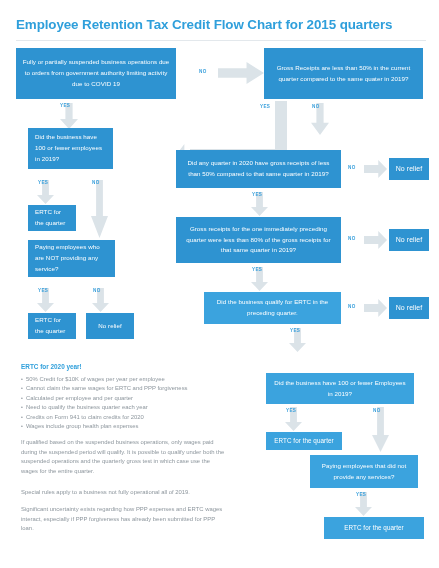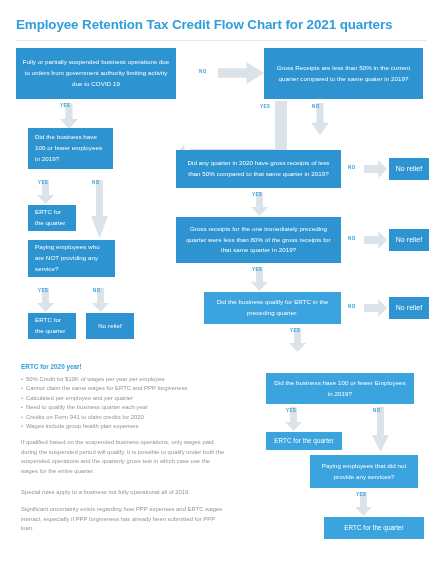--- a/index.html
+++ b/index.html
@@ -139,21 +139,21 @@
   }
   #para1 { top: 438px; }
   #para2 { top: 488px; }
   #para3 { top: 505px; }
 </style>
 </head>
 <body>
 
 <div id="page">
 
-  <div class="title">Employee Retention Tax Credit Flow Chart for 2021 quarters</div>
+  <div class="title">Employee Retention Tax Credit Flow Chart for 2015 quarters</div>
   <div class="title-rule"></div>
 
   <div class="box" style="left:16px; top:48px; width:160px; height:51px;">Fully or partially suspended business operations due to orders from government authority limiting activity due to COVID 19</div>
 
   <div class="arr-h" style="left:218px; top:62px; width:46px; height:22px;"></div>
   <div class="blabel" style="left:199px; top:69px;">NO</div>
 
   <div class="box" style="left:264px; top:48px; width:159px; height:51px;">Gross  Receipts are less than 50% in the current quarter compared to the same quater in 2019?</div>
 
   <div class="arr-v" style="left:60px; top:103px; width:18px; height:26px;"></div>

